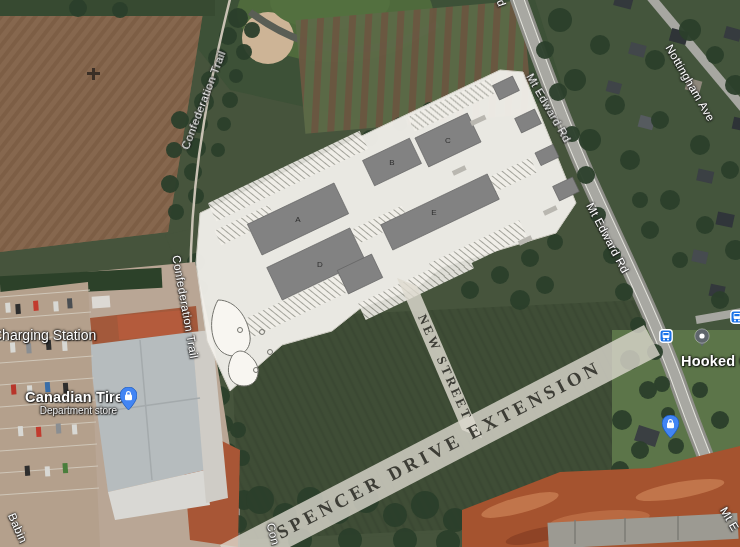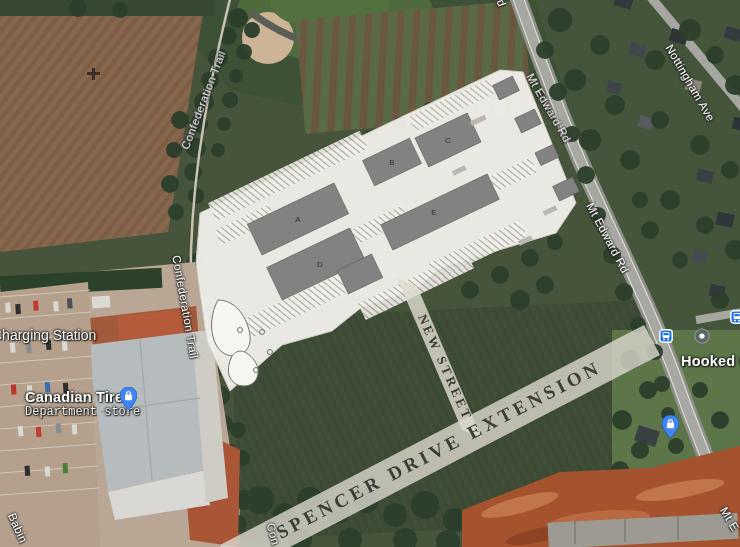--- a/index.html
+++ b/index.html
@@ -4,21 +4,21 @@
 <style>
   html,body{margin:0;padding:0;background:#222;}
   #map{position:relative;width:740px;height:547px;overflow:hidden;background:#46543c;
        font-family:"Liberation Sans","DejaVu Sans",sans-serif;}
   #map svg.base{position:absolute;left:0;top:0;}
   .glabel{position:absolute;color:#fff;font-size:11.5px;letter-spacing:.4px;white-space:nowrap;
     text-shadow:0 0 2px rgba(45,45,45,.95),0 0 2px rgba(45,45,45,.95),0 0 3px rgba(30,30,30,.8),1px 1px 1px rgba(0,0,0,.55);}
   .gplace{position:absolute;color:#fff;white-space:nowrap;
     text-shadow:0 0 2px rgba(20,20,20,.95),0 0 2px rgba(20,20,20,.95),0 0 3px rgba(0,0,0,.75),1px 1px 1px rgba(0,0,0,.6);}
   .gplace .nm{font-size:14.5px;font-weight:bold;letter-spacing:.2px;}
-  .gplace .cat{font-size:12px;font-weight:normal;color:#f2f2f2;font-family:Liberation Mono, monospace;}
+  .gplace .cat{font-size:10px;font-weight:normal;color:#f2f2f2;}
   .pin{position:absolute;}
   .band-label{position:absolute;font-family:"Liberation Serif","DejaVu Serif",serif;font-weight:bold;
     color:#3d3d36;white-space:nowrap;}
 </style>
 </head>
 <body>
 
 <div id="map">
 
 <svg class="base" width="740" height="547" viewBox="0 0 740 547">

